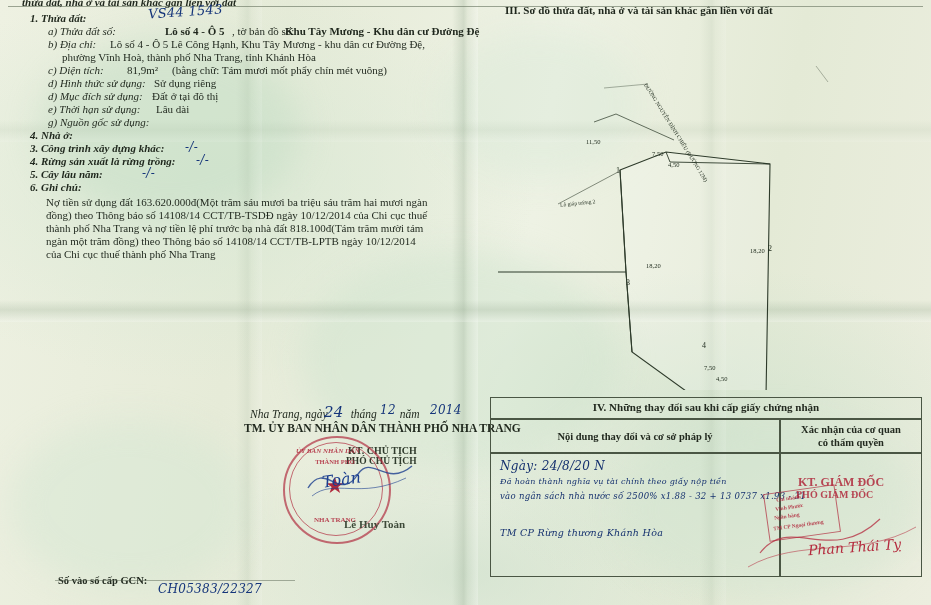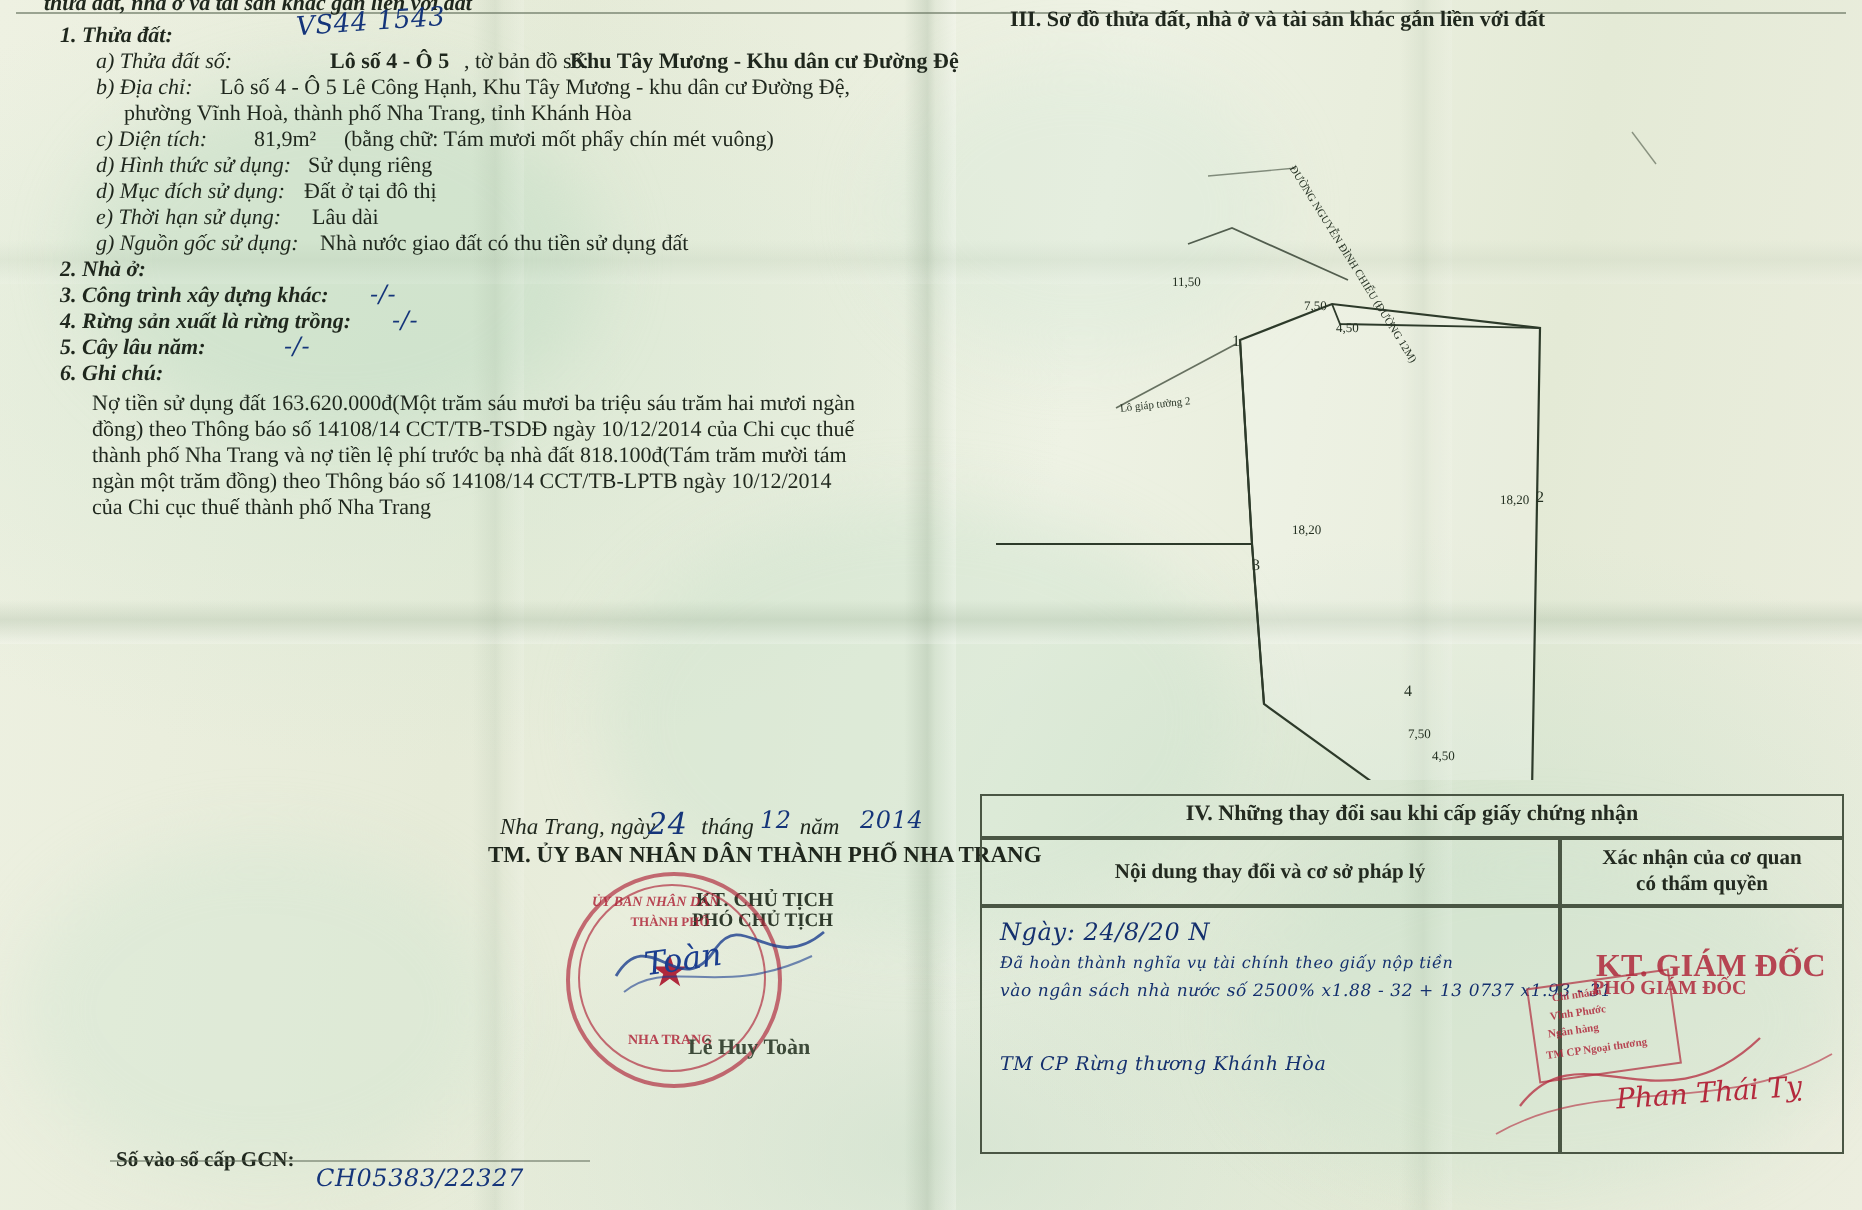--- a/index.html
+++ b/index.html
@@ -215,23 +215,22 @@
     <div class="txt it" style="left:48px; top:77px;">d) Hình thức sử dụng:</div>
     <div class="txt" style="left:154px; top:77px;">Sử dụng riêng</div>
 
     <div class="txt it" style="left:48px; top:90px;">d) Mục đích sử dụng:</div>
     <div class="txt" style="left:152px; top:90px;">Đất ở tại đô thị</div>
 
     <div class="txt it" style="left:48px; top:103px;">e) Thời hạn sử dụng:</div>
     <div class="txt" style="left:156px; top:103px;">Lâu dài</div>
 
     <div class="txt it" style="left:48px; top:116px;">g) Nguồn gốc sử dụng:</div>
-    <div class="txt" style="left:160px; top:116px;">Nhà nước giao đất có thu tiền sử dụng đất</div>
-
-    <div class="txt it bd" style="left:30px; top:129px;">2. Nhà ở:</div>
+
+    <div class="txt it bd" style="left:30px; top:129px;">4. Nhà ở:</div>
 
     <div class="txt it bd" style="left:30px; top:142px;">3. Công trình xây dựng khác:</div>
     <div class="hand" style="left:185px; top:140px; font-size:12px;">-/-</div>
 
     <div class="txt it bd" style="left:30px; top:155px;">4. Rừng sản xuất là rừng trồng:</div>
     <div class="hand" style="left:196px; top:153px; font-size:12px;">-/-</div>
 
     <div class="txt it bd" style="left:30px; top:168px;">5. Cây lâu năm:</div>
     <div class="hand" style="left:142px; top:166px; font-size:12px;">-/-</div>
 
@@ -319,21 +318,21 @@
       </div>
 
       <div class="cellbox" style="left:0; top:56px; width:290px; height:124px;"></div>
       <div class="cellbox" style="left:290px; top:56px; width:142px; height:124px;"></div>
 
       <div class="hand hand-dark" style="left:10px; top:62px; font-size:12px;">Ngày: 24/8/20 N</div>
       <div class="hand hand-dark" style="left:10px; top:80px; font-size:8px;">Đã hoàn thành nghĩa vụ tài chính theo giấy nộp tiền</div>
       <div class="hand hand-dark" style="left:10px; top:94px; font-size:8.5px;">vào ngân sách nhà nước số 2500% x1.88 - 32 + 13 0737 x1.93 - 31</div>
       <div class="hand hand-dark" style="left:10px; top:130px; font-size:9.5px;">TM CP Rừng thương Khánh Hòa</div>
 
-      <div class="stamp-text" style="left:308px; top:78px; font-size:16px;">KT. GIÁM ĐỐC</div>
+      <div class="stamp-text" style="left:308px; top:78px; font-size:12px;">KT. GIÁM ĐỐC</div>
       <div class="stamp-text" style="left:306px; top:92px; font-size:10px;">PHÓ GIÁM ĐỐC</div>
       <div class="sig" style="left:318px; top:142px; font-size:14px; transform:rotate(-4deg);">Phan Thái Tỵ</div>
 
       <div class="stamp-rect" style="left:276px; top:92px; width:70px; height:46px; transform:rotate(-8deg);"></div>
       <div class="stamp-text" style="left:286px; top:98px; font-size:5.5px; transform:rotate(-8deg);">Chi nhánh</div>
       <div class="stamp-text" style="left:285px; top:107px; font-size:5.5px; transform:rotate(-8deg);">Vĩnh Phước</div>
       <div class="stamp-text" style="left:284px; top:116px; font-size:5.5px; transform:rotate(-8deg);">Ngân hàng</div>
       <div class="stamp-text" style="left:283px; top:125px; font-size:5.5px; transform:rotate(-8deg);">TM CP Ngoại thương</div>
 
       <svg style="position:absolute; left:250px; top:96px; width:190px; height:80px;">

